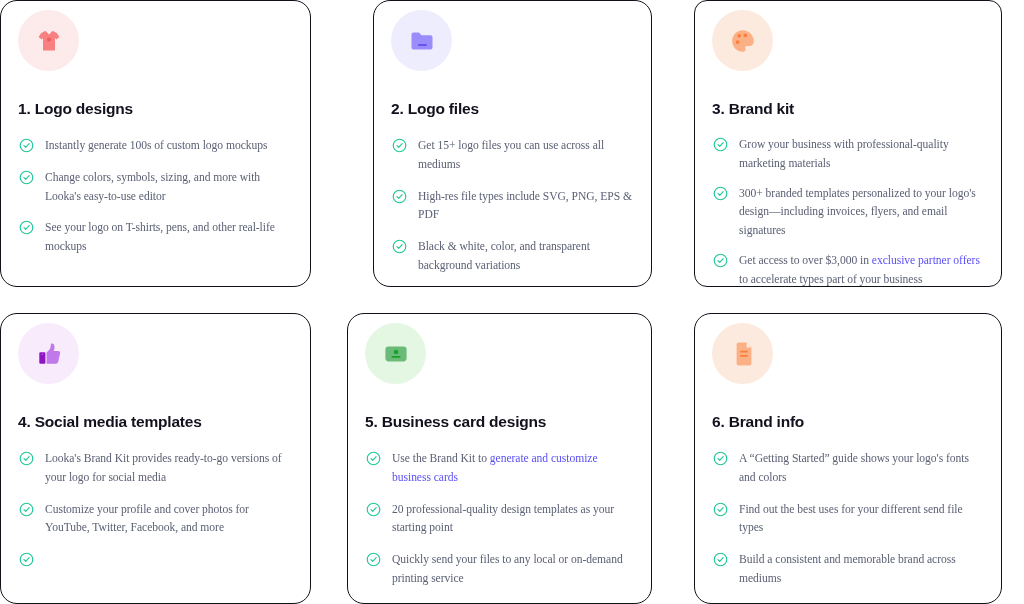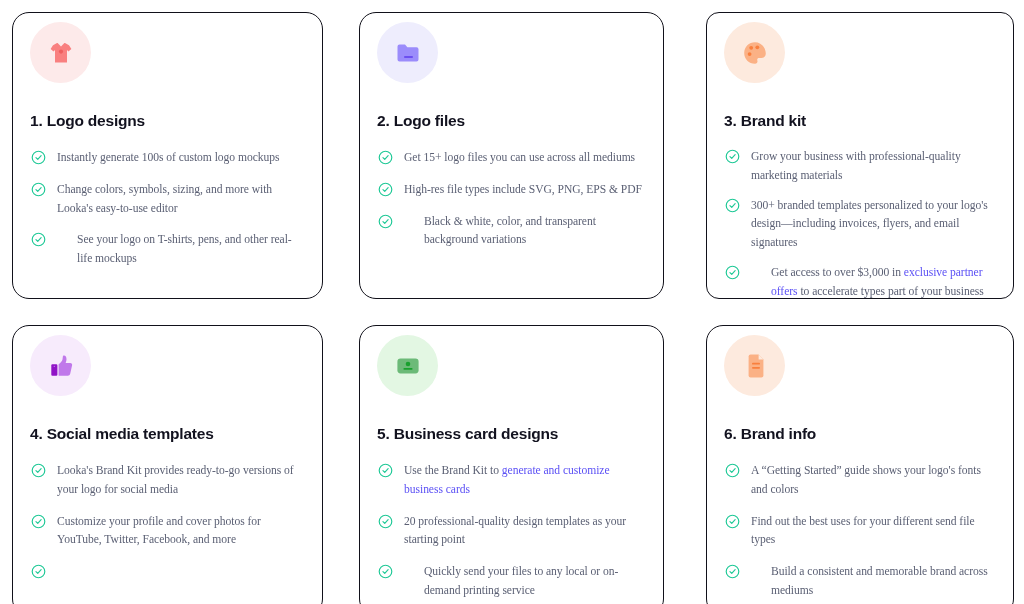--- a/index.html
+++ b/index.html
@@ -11,34 +11,34 @@
     font-family: "Liberation Sans", sans-serif;
     overflow: hidden;
   }
 
   .grid {
     width: 1024px;
     height: 604px;
     display: grid;
     grid-template-columns: 311px 36px 305px 42px 308px 22px;
     grid-template-rows: 287px 26px 291px;
-    padding: 12px;
+    padding: 0;
   }
 
   .card {
     border: 1.6px solid #11111a;
     border-radius: 17px;
     background: #ffffff;
     padding: 0 14px 0 14px;
     overflow: hidden;
     position: relative;
   }
 
   .card--c1 { grid-column: 1; grid-row: 1; }
-  .card--c2 { grid-column: 3; grid-row: 1; }
+  .card--c2 { grid-column: 3; grid-row: 1; margin-left: 26px; }
   .card--c3 { grid-column: 5; grid-row: 1; border-radius: 13px; }
   .card--c4 { grid-column: 1; grid-row: 3; }
   .card--c5 { grid-column: 3; grid-row: 3; }
   .card--c6 { grid-column: 5; grid-row: 3; }
 
   .icon-badge {
     width: 61px;
     height: 61px;
     border-radius: 50%;
     margin: 9px 0 0 3px;
@@ -62,21 +62,21 @@
     padding: 0;
     font-family: Liberation Serif, serif;
   }
 
   .feature-item {
     display: flex;
     align-items: flex-start;
     margin-bottom: 13px;
     padding-right: 2px;
   }
-  .feature-item:last-child { margin-bottom: 0; gap: 20px; }
+  .feature-item:last-child { margin-bottom: 0; }
 
   .check-icon {
     flex: 0 0 auto;
     width: 15px;
     height: 15px;
     margin: 1px 11px 0 4px;
   }
 
   .feature-text {
     font-size: 11.6px;

